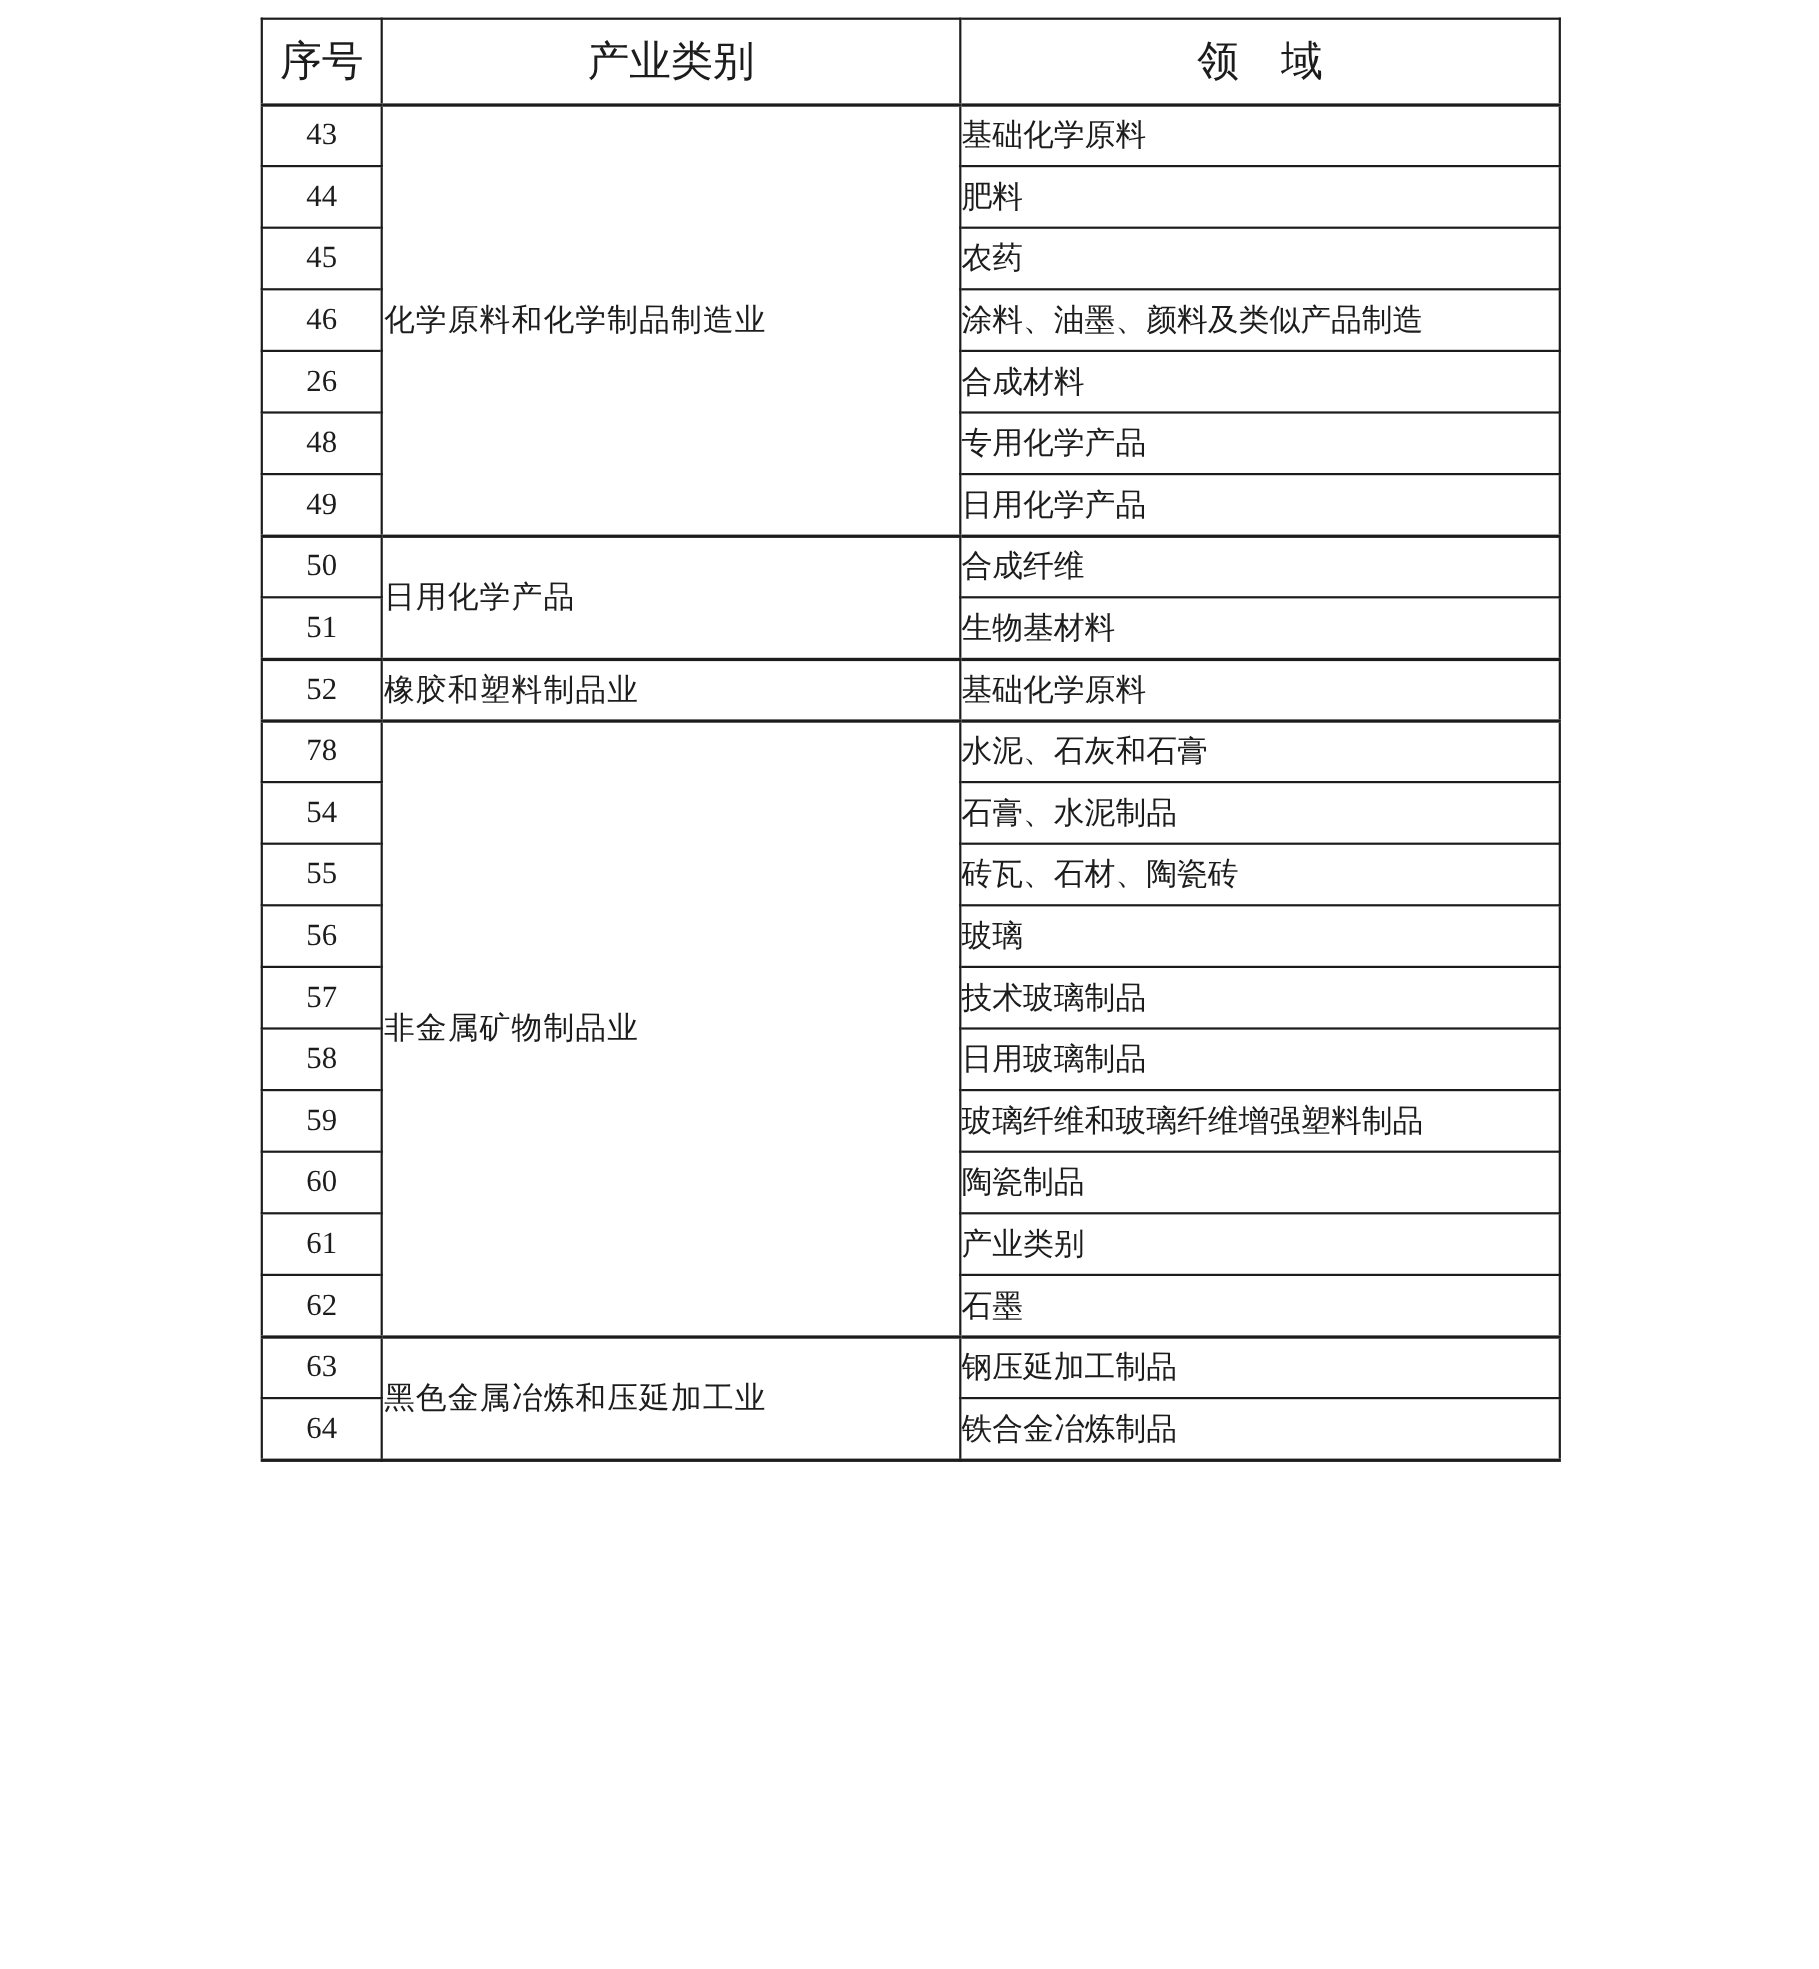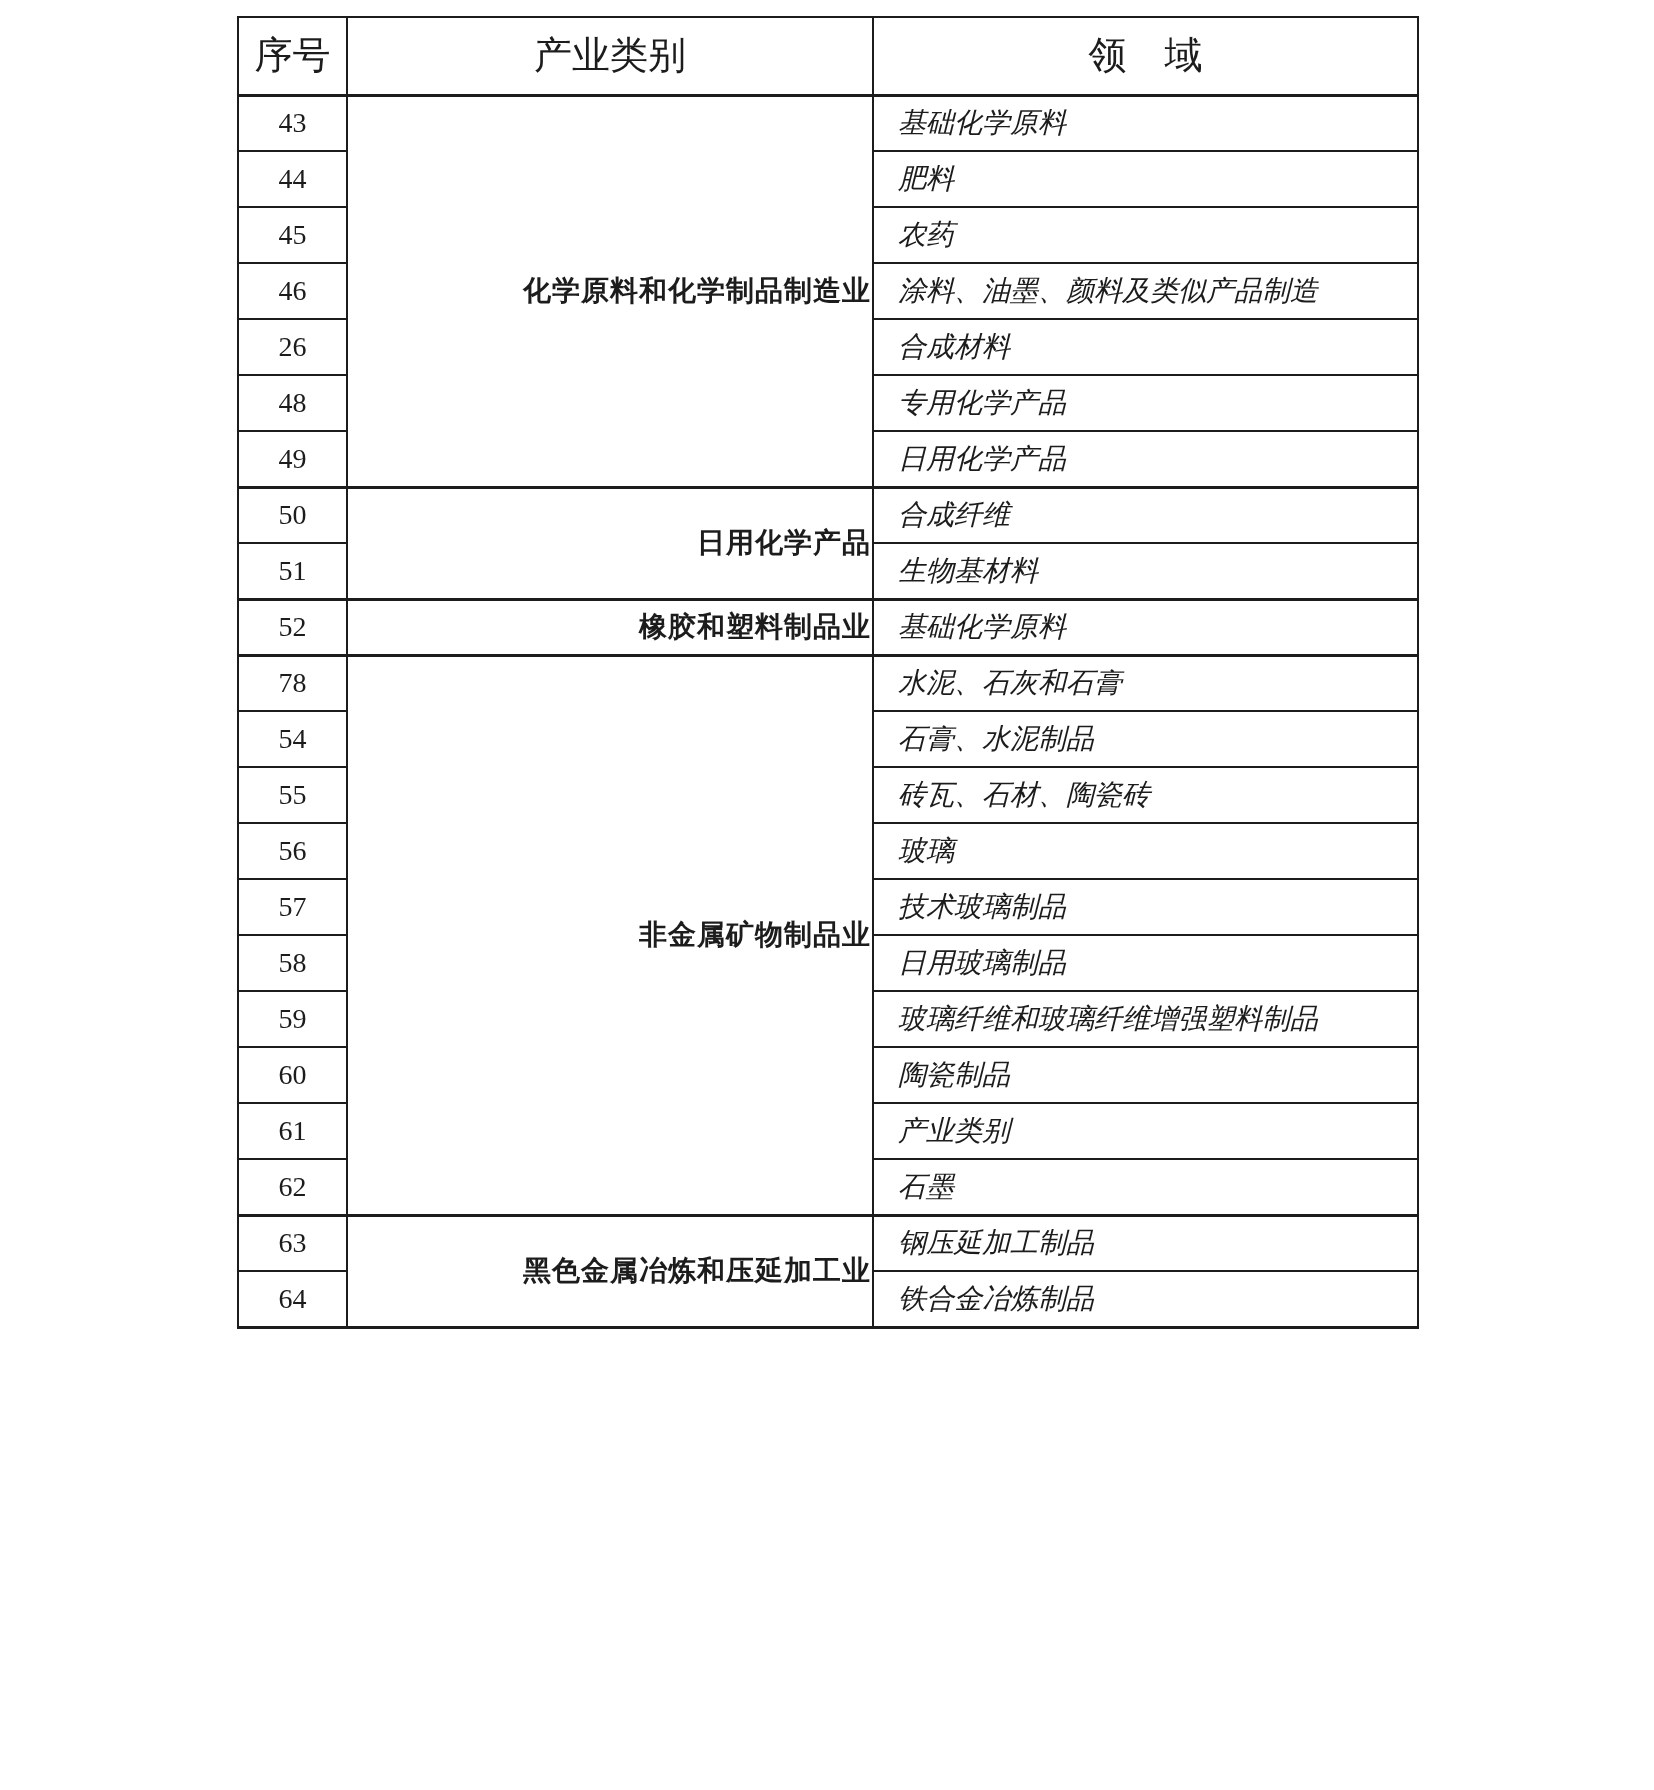--- a/index.html
+++ b/index.html
@@ -44,28 +44,26 @@
   table.industry tbody td {
     height: 56px;
     font-size: 28px;
   }
   td.col-no {
     text-align: center;
     font-size: 39px;
     font-family: "Liberation Serif", "DejaVu Serif", serif;
   }
   td.col-cat {
-    text-align: right;
+    text-align: left;
     letter-spacing: 1px;
-    font-weight: bold;
   }
   td.col-field {
     text-align: left;
-    padding-left: 24px;
-    font-style: italic;
+    padding-left: 0;
   }
   tr.group-start td {
     border-top-width: 3px;
   }
 </style>
 </head>
 <body>
 
 <div class="page">
   <table class="industry">

